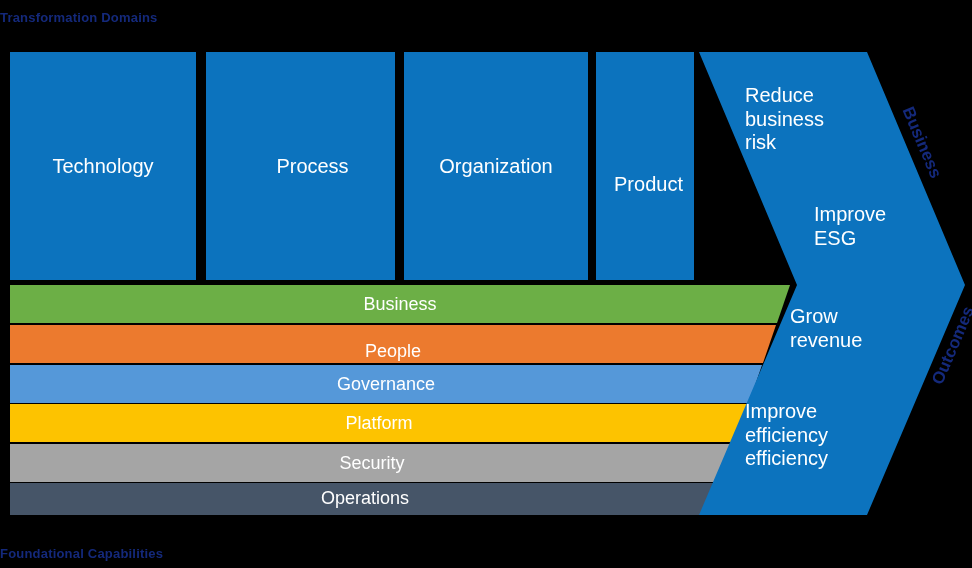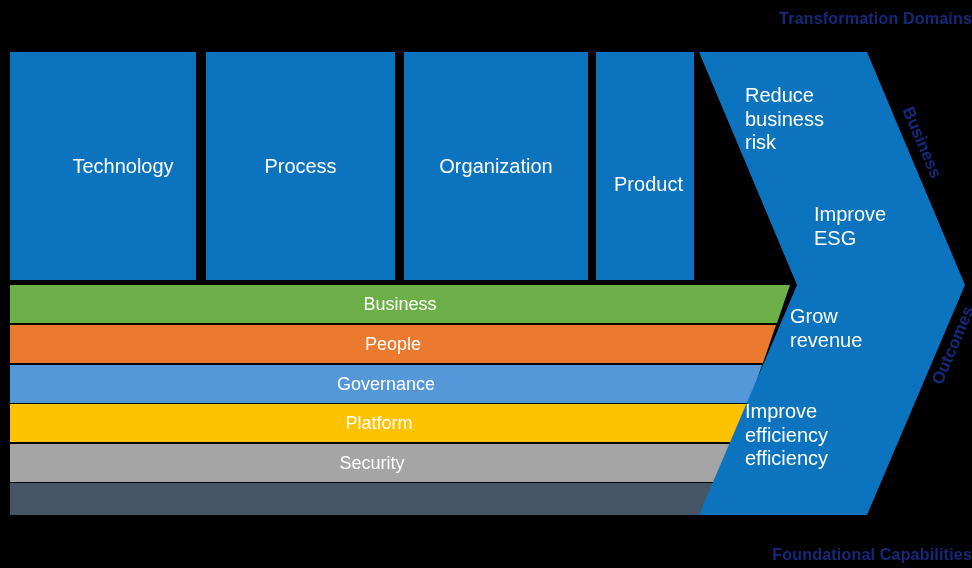--- a/index.html
+++ b/index.html
@@ -18,24 +18,24 @@
   #art {
     position: absolute;
     left: 0;
     top: 0;
     width: 972px;
     height: 568px;
   }
   .hdr {
     position: absolute;
     width: 100%;
-    text-align: right;
+    text-align: left;
     color: #14297B;
     font-weight: bold;
-    font-size: 16px;
+    font-size: 13px;
     letter-spacing: 0.2px;
   }
   #title-top { top: 10px; }
   #title-bottom { top: 546px; }
   .domain-label {
     position: absolute;
     color: #ffffff;
     font-size: 20px;
     text-align: center;
     line-height: 1.15;
@@ -81,30 +81,31 @@
     <polygon points="10,404 748,404 735,442 10,442" fill="#FDC300"></polygon>
     <polygon points="10,444 734,444 721,482 10,482" fill="#A5A5A5"></polygon>
     <polygon points="10,483 720,483 707,515 10,515" fill="#465568"></polygon>
 
     <polygon points="699,52 867,52 965,285 867,515 699,515 797,285" fill="#0C73BE"></polygon>
   </svg>
 
   <div class="hdr" id="title-top">Transformation Domains</div>
   <div class="hdr" id="title-bottom">Foundational Capabilities</div>
 
-  <div class="domain-label" style="left:10px;  top:155px; width:186px;padding-left:20px;">Technology</div>
-  <div class="domain-label" style="left:206px; top:155px; width:189px;">Process</div>
+  <div class="domain-label" style="left:10px;  top:155px; width:186px;">Technology</div>
+  <div class="domain-label" style="left:206px; top:155px; width:189px;padding-left:12px;">Process</div>
   <div class="domain-label" style="left:404px; top:155px; width:184px;">Organization</div>
   <div class="domain-label" style="left:596px; top:155px; width:105px;margin-top:18px;">Product</div>
 
   <div class="cap-label" style="left:10px; top:295px; width:780px;">Business</div>
-  <div class="cap-label" style="left:10px; top:335px; width:766px;">People</div>
+  <div class="cap-label" style="left:10px; top:342px; width:766px;">People</div>
   <div class="cap-label" style="left:10px; top:375px; width:752px;">Governance</div>
   <div class="cap-label" style="left:10px; top:414px; width:738px;">Platform</div>
   <div class="cap-label" style="left:10px; top:454px; width:724px;">Security</div>
+  <div class="cap-label" style="left:10px; top:489px; width:710px;">Operations</div>
 
   <div class="outcome-label" style="left:745px; top:84px; width:130px;">
     <div>Reduce</div>
     <div>business</div>
     <div>risk</div>
   </div>
 
   <div class="outcome-label" style="left:814px; top:203px; width:120px;">
     <div>Improve</div>
     <div>ESG</div>

